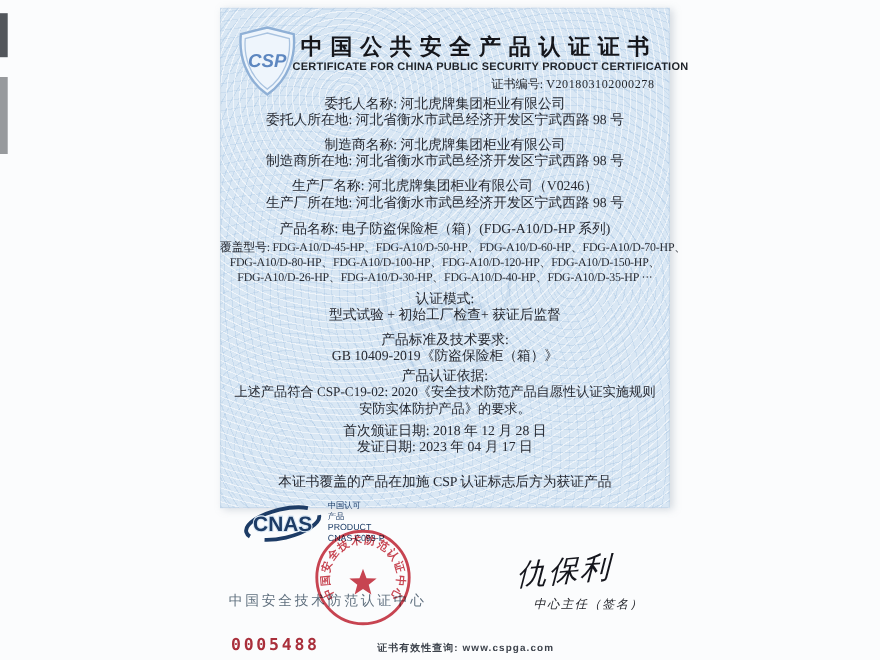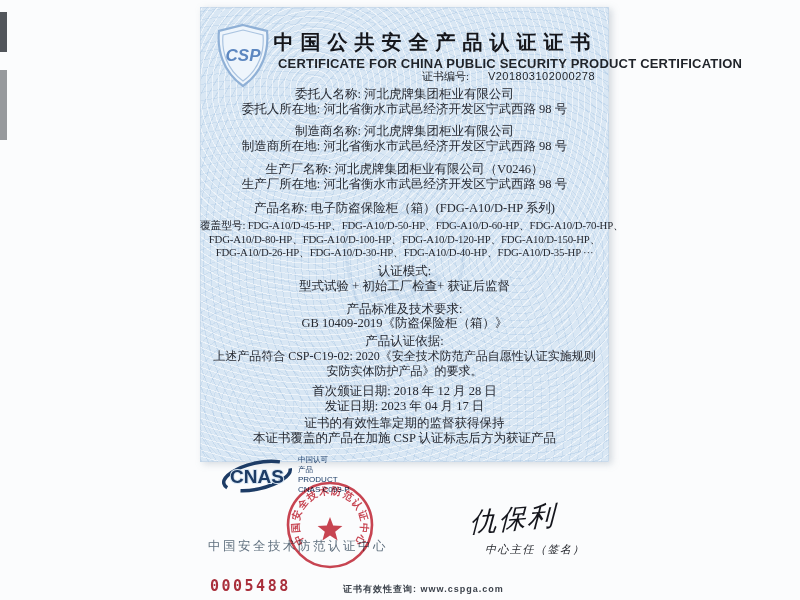--- a/index.html
+++ b/index.html
@@ -19,24 +19,24 @@
       repeating-radial-gradient(circle at 15% 88%, rgba(150,185,220,.22) 0 1px, rgba(0,0,0,0) 1px 8px);
     box-shadow: 3px 2px 7px rgba(140,155,170,.35), inset 0 0 0 1px rgba(185,205,225,.5);
   }
 
   .abs{position:absolute;}
   .nowrap{white-space:nowrap;}
 
   
   #title{left:66px;right:4px;top:22px;text-align:center;font-size:20px;font-weight:bold;
          letter-spacing:7px;color:#15161b;}
-  #subtitle{left:66px;right:4px;top:49px;text-align:center;font-size:13px;
-            font-family:"Liberation Sans","DejaVu Sans",sans-serif;color:#1f2329;letter-spacing:.2px;font-weight:bold;margin-left:12px;}
+  #subtitle{left:66px;right:4px;top:49px;text-align:center;font-size:10px;
+            font-family:"Liberation Sans","DejaVu Sans",sans-serif;color:#1f2329;letter-spacing:.2px;font-weight:bold;}
   #certno{right:14px;top:62px;text-align:right;font-size:11px;color:#1d2026;}
-  #certno .num{font-family:Liberation Sans, sans-serif;font-size:11px;letter-spacing:.5px;margin-left:16px;}
+  #certno .num{font-family:Liberation Serif, serif;font-size:11px;letter-spacing:.5px;}
 
   
   .bl{position:absolute;left:0;width:100%;text-align:center;font-size:12.5px;color:#262931;
       white-space:nowrap;line-height:13px;}
   .bl.sm{font-size:10.8px;letter-spacing:-.2px;}
 
   
   #watermark{left:130px;top:195px;opacity:.14;}
 
   
@@ -100,21 +100,20 @@
     <div class="bl sm" style="top:239px">FDG-A10/D-26-HP、FDG-A10/D-30-HP、FDG-A10/D-40-HP、FDG-A10/D-35-HP ···</div>
     <div class="bl" style="top:258px">认证模式:</div>
     <div class="bl" style="top:273px">型式试验 + 初始工厂检查+ 获证后监督</div>
     <div class="bl" style="top:296px">产品标准及技术要求:</div>
     <div class="bl" style="top:310px">GB 10409-2019《防盗保险柜（箱）》</div>
     <div class="bl" style="top:328px">产品认证依据:</div>
     <div class="bl" style="top:343px;font-size:12px">上述产品符合 CSP-C19-02: 2020《安全技术防范产品自愿性认证实施规则</div>
     <div class="bl" style="top:358px;font-size:12px">安防实体防护产品》的要求。</div>
     <div class="bl" style="top:378px">首次颁证日期: 2018 年 12 月 28 日</div>
     <div class="bl" style="top:393px">发证日期: 2023 年 04 月 17 日</div>
-    <div class="bl" style="top:410px">证书的有效性靠定期的监督获得保持</div>
     <div class="bl" style="top:425px">本证书覆盖的产品在加施 CSP 认证标志后方为获证产品</div>
 
     <div id="cnas" class="abs">
       <svg width="76" height="42" viewBox="0 0 76 42">
         <ellipse cx="37" cy="22" rx="34" ry="13" fill="none" stroke="#1d3c66" stroke-width="3.5" transform="rotate(-13 37 22)" stroke-dasharray="58 14 70 14"></ellipse>
         <text x="37" y="29" text-anchor="middle" font-size="19" font-weight="bold" font-family="'Liberation Sans','DejaVu Sans',sans-serif" fill="#1d3c66" stroke="#d9e7f4" stroke-width="2" paint-order="stroke">CNAS</text>
       </svg>
       <div id="cnas-col">
         <div class="r1">中国认可</div>
         <div class="r2">产品</div>

